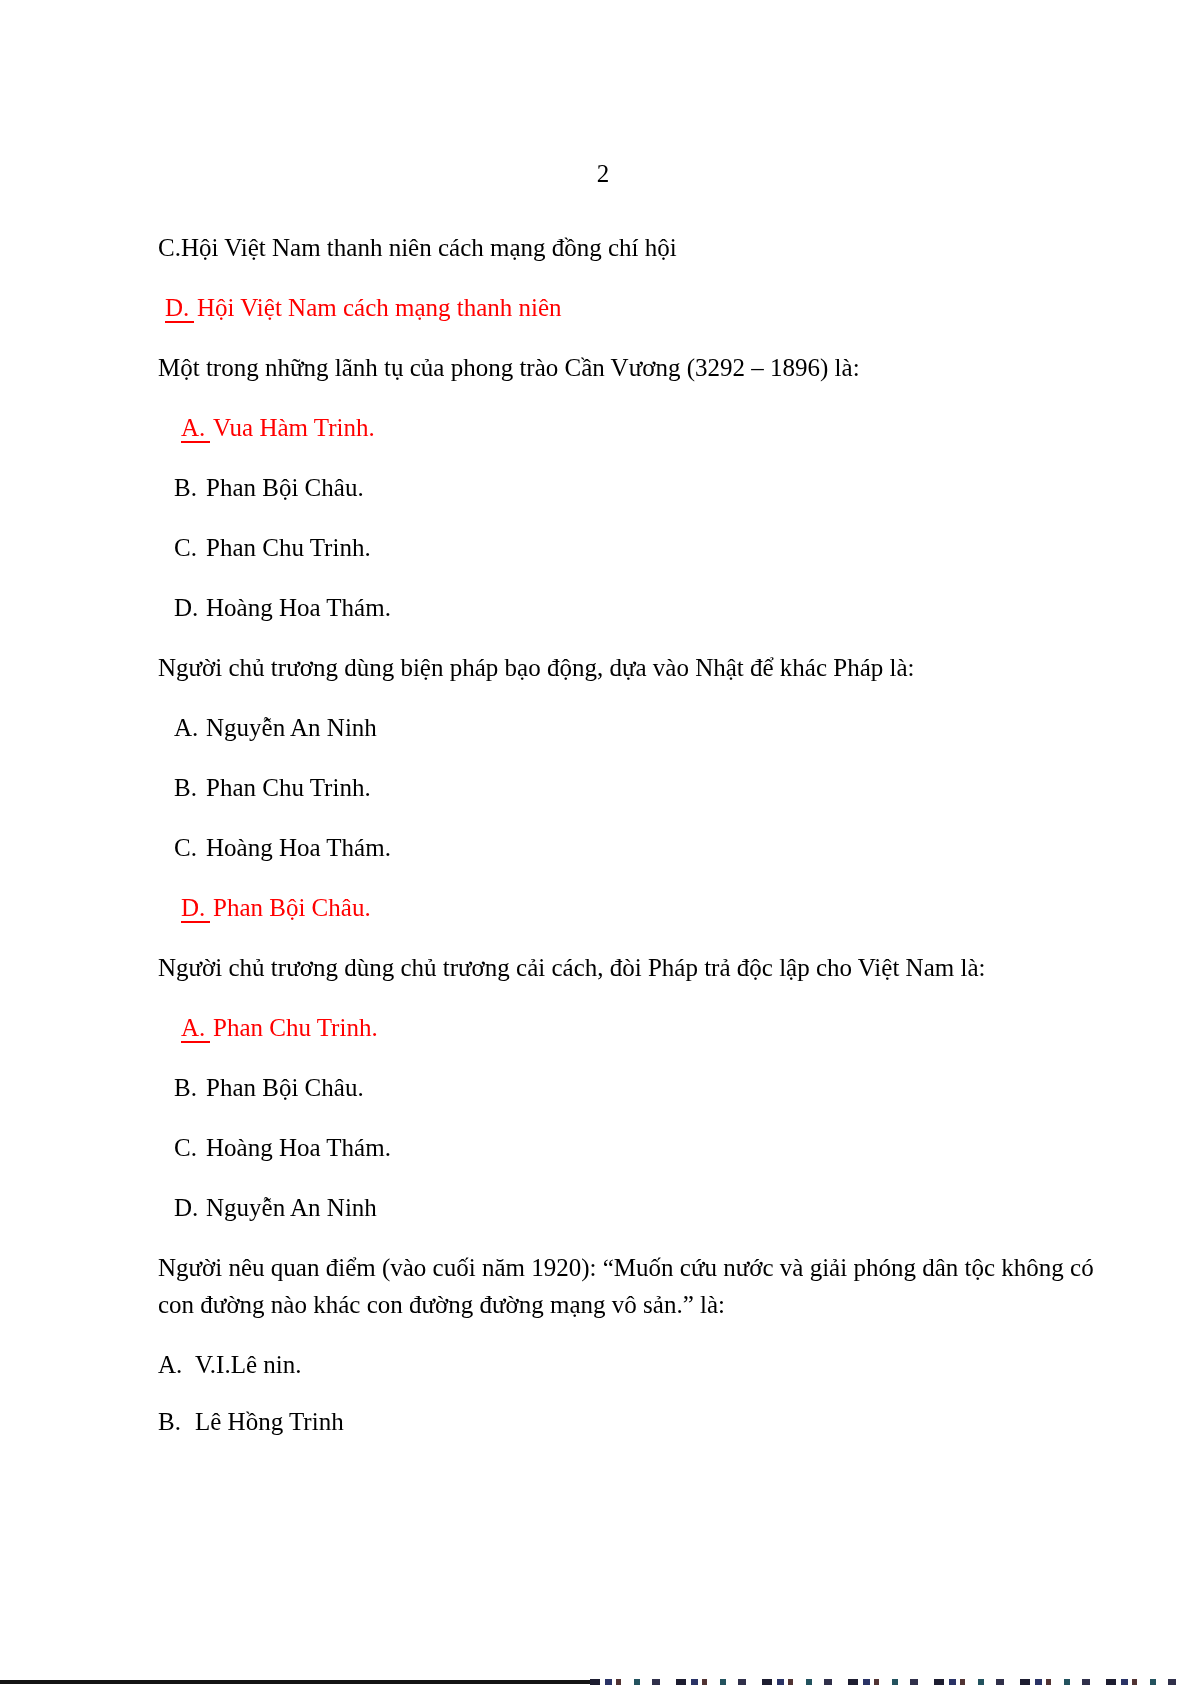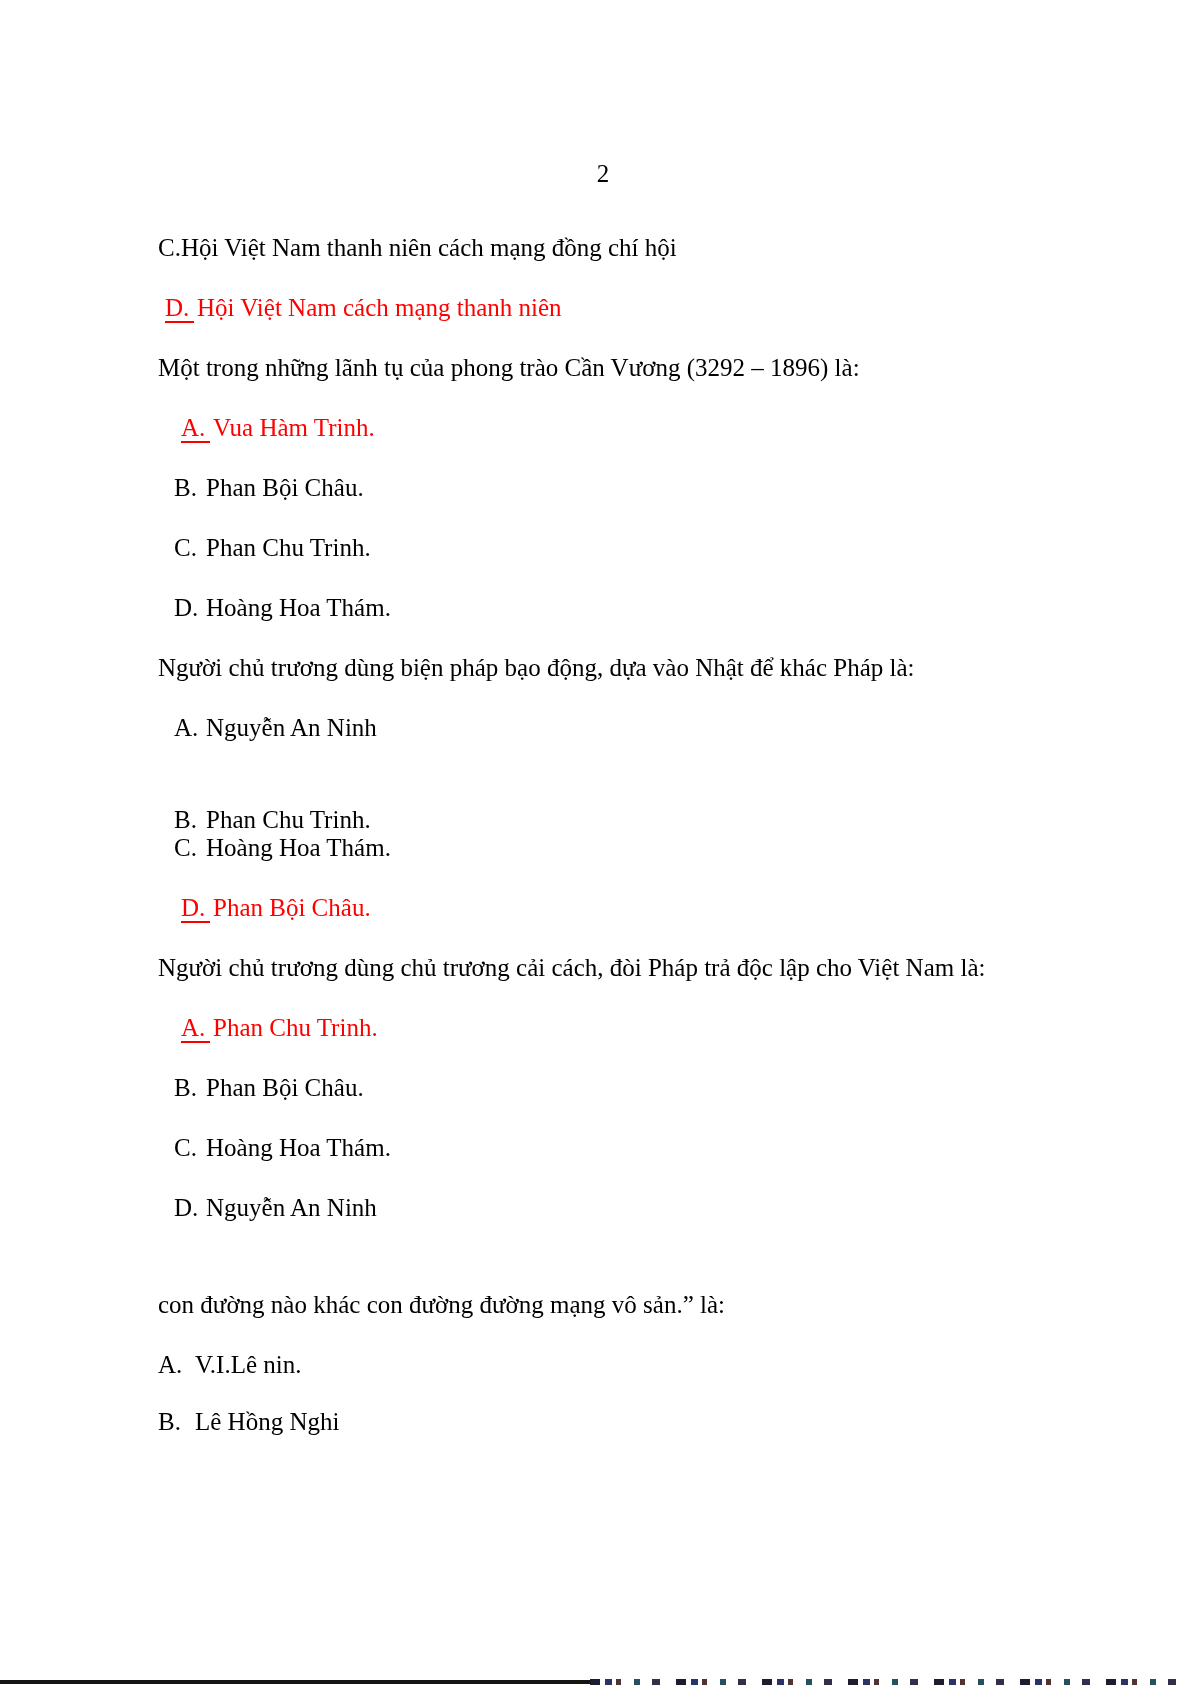--- a/index.html
+++ b/index.html
@@ -68,21 +68,21 @@
   </div>
 
   <div class="ln q" style="top:652px">
     <span>Người chủ trương dùng biện pháp bạo động, dựa vào Nhật để khác Pháp là:</span>
   </div>
 
   <div class="ln opt" style="top:712px">
     <span class="letter">A.</span><span>Nguyễn An Ninh</span>
   </div>
 
-  <div class="ln opt" style="top:804px">
+  <div class="ln opt" style="top:772px">
     <span class="letter">B.</span><span>Phan Chu Trinh.</span>
   </div>
 
   <div class="ln opt" style="top:832px">
     <span class="letter">C.</span><span>Hoàng Hoa Thám.</span>
   </div>
 
   <div class="ln opt red" style="top:892px">
     <span class="letter">D.</span><span>Phan Bội Châu.</span>
   </div>
@@ -100,31 +100,34 @@
   </div>
 
   <div class="ln opt" style="top:1132px">
     <span class="letter">C.</span><span>Hoàng Hoa Thám.</span>
   </div>
 
   <div class="ln opt" style="top:1192px">
     <span class="letter">D.</span><span>Nguyễn An Ninh</span>
   </div>
 
+  <div class="ln q" style="top:1252px">
+    <span>Người nêu quan điểm (vào cuối năm 1920):  “Muốn cứu nước và giải phóng dân tộc không có</span>
+  </div>
 
   <div class="ln q" style="top:1289px">
     <span>con đường nào khác con đường đường mạng vô sản.” là:</span>
   </div>
 
   <div class="ln q wide" style="top:1349px">
     <span class="letter">A.</span><span>V.I.Lê nin.</span>
   </div>
 
   <div class="ln q wide" style="top:1406px">
-    <span class="letter">B.</span><span>Lê Hồng Nghi</span>
+    <span class="letter">B.</span><span>Lê Hồng Trinh</span>
   </div>
 
   <div class="edge">
     <div class="edge-left"></div>
     <div class="edge-right"></div>
   </div>
 
 </div>
 
 </body></html>

